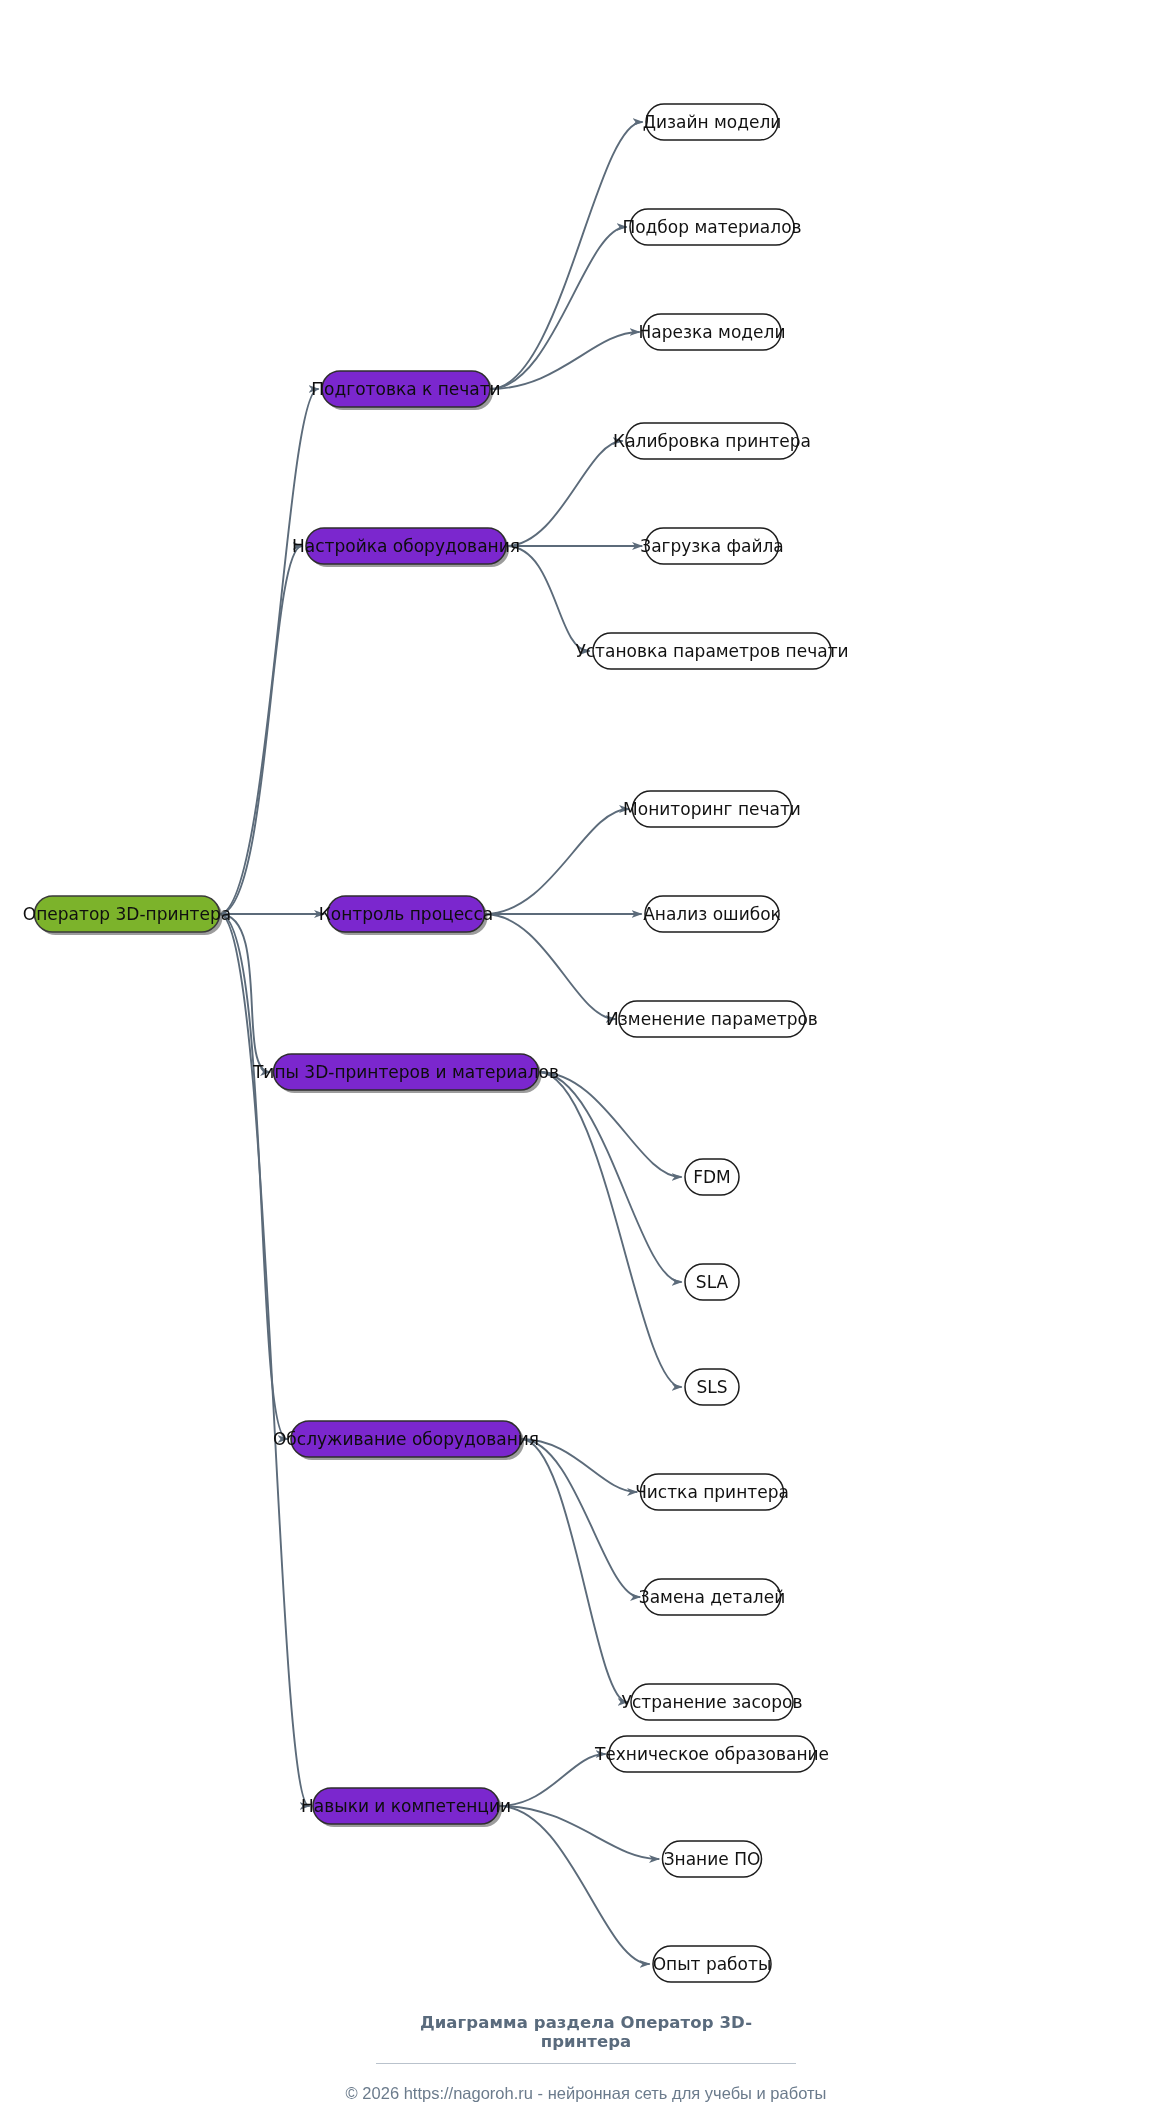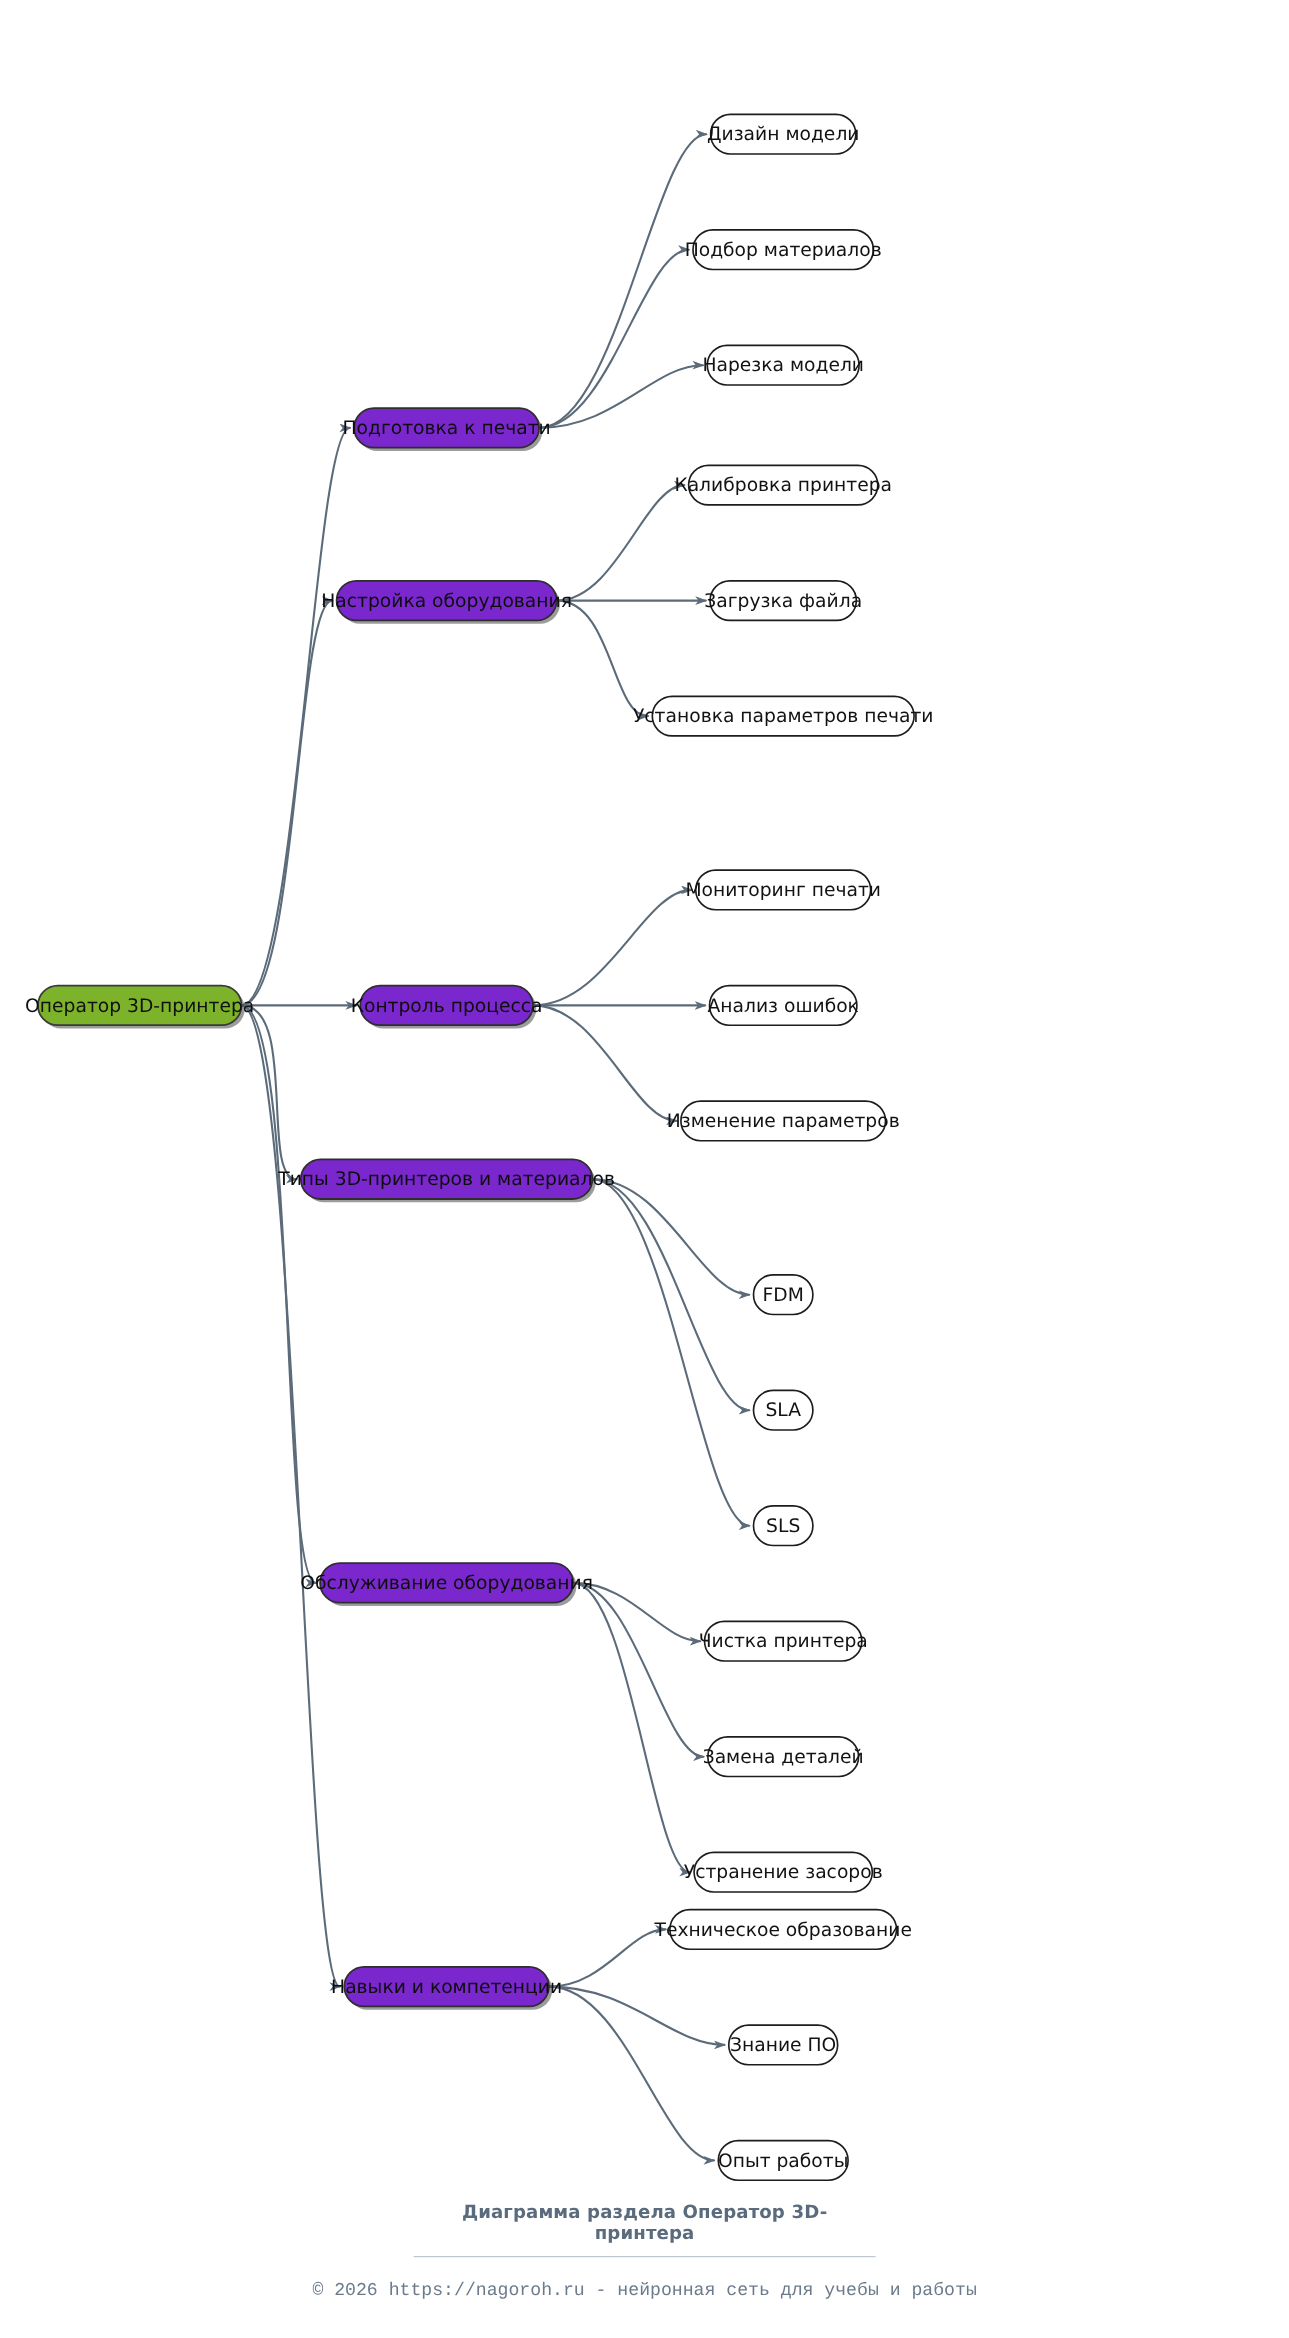--- a/index.html
+++ b/index.html
@@ -58,37 +58,37 @@
     pointer-events: none;
   }
   .node-label-root { fill: #101010; }
   .node-label-branch { fill: #0d0d0d; }
   .node-label-leaf { fill: #121212; }
 
   .footer-wrap {
     position: absolute;
     left: 0;
     right: 0;
-    bottom: 12px;
+    bottom: 0;
     text-align: center;
     padding-bottom: 22px;
   }
   .footer-title {
     font-family: "DejaVu Sans", "Liberation Sans", sans-serif;
     font-size: 16.5px;
     font-weight: bold;
     color: #5a6b7d;
     letter-spacing: 0.1px;
     margin: 0 auto 0 auto;
     padding-bottom: 12px;
     width: 420px;
     border-bottom: 1px solid #b9c2cc;
   }
   .footer-copy {
-    font-family: Liberation Mono, monospace;
+    font-family: Liberation Sans, sans-serif;
     font-size: 16.5px;
     color: #6b7b8c;
     margin-top: 20px;
     text-align: center;
   }
 </style>
 </head>
 <body>
 
 <div id="diagram-root">

